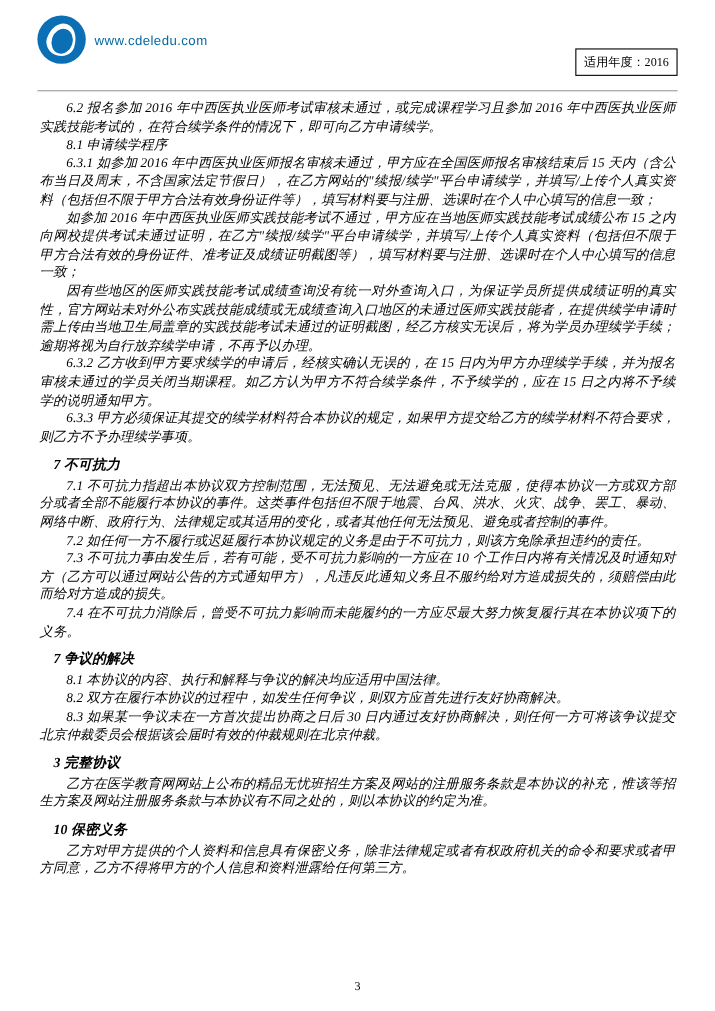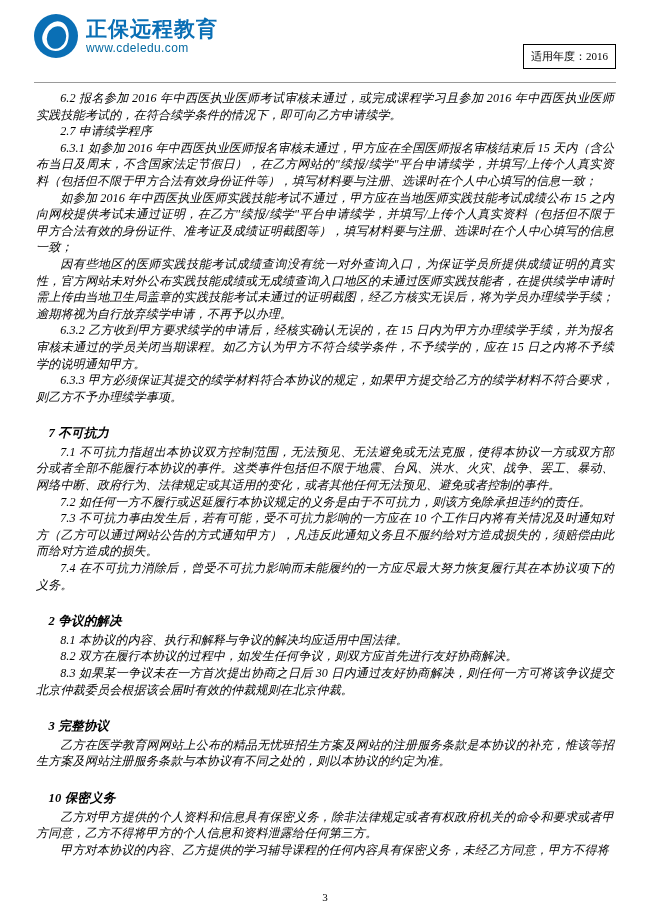--- a/index.html
+++ b/index.html
@@ -112,21 +112,21 @@
   p {
     margin: 0;
     font-size: 12.1px;
     line-height: 16.6px;
     text-align: justify;
     text-justify: inter-ideograph;
     letter-spacing: 0.1px;
   }
   p.ind2 { text-indent: 2em; }
   .sect {
-    margin-top: 20px;
+    margin-top: 9px;
     margin-bottom: 2px;
     font-weight: bold;
     font-size: 12.6px;
     text-indent: 1em;
   }
   .pagenum {
     position: absolute;
     bottom: 16px;
     left: 0;
     width: 100%;
@@ -136,50 +136,48 @@
 </style>
 </head>
 <body>
 
 <div class="page">
 
   <div class="header">
     <div class="brand">
       <div class="logo"></div>
       <div class="brand-text">
-        <div class="brand-name">正保远程教育</div>
         <div class="brand-url">www.cdeledu.com</div>
       </div>
     </div>
     <div class="year-box">适用年度：2016</div>
     <div class="rule"></div>
   </div>
 
   <div class="content">
     <p class="ind2">6.2 报名参加 2016 年中西医执业医师考试审核未通过，或完成课程学习且参加 2016 年中西医执业医师实践技能考试的，在符合续学条件的情况下，即可向乙方申请续学。</p>
-    <p class="ind2">2.7 申请续学程序</p>
+    <p class="ind2">8.1 申请续学程序</p>
     <p class="ind2">6.3.1 如参加 2016 年中西医执业医师报名审核未通过，甲方应在全国医师报名审核结束后 15 天内（含公布当日及周末，不含国家法定节假日），在乙方网站的"续报/续学"平台申请续学，并填写/上传个人真实资料（包括但不限于甲方合法有效身份证件等），填写材料要与注册、选课时在个人中心填写的信息一致；</p>
     <p class="ind2">如参加 2016 年中西医执业医师实践技能考试不通过，甲方应在当地医师实践技能考试成绩公布 15 之内向网校提供考试未通过证明，在乙方"续报/续学"平台申请续学，并填写/上传个人真实资料（包括但不限于甲方合法有效的身份证件、准考证及成绩证明截图等），填写材料要与注册、选课时在个人中心填写的信息一致；</p>
     <p class="ind2">因有些地区的医师实践技能考试成绩查询没有统一对外查询入口，为保证学员所提供成绩证明的真实性，官方网站未对外公布实践技能成绩或无成绩查询入口地区的未通过医师实践技能者，在提供续学申请时需上传由当地卫生局盖章的实践技能考试未通过的证明截图，经乙方核实无误后，将为学员办理续学手续；逾期将视为自行放弃续学申请，不再予以办理。</p>
     <p class="ind2">6.3.2 乙方收到甲方要求续学的申请后，经核实确认无误的，在 15 日内为甲方办理续学手续，并为报名审核未通过的学员关闭当期课程。如乙方认为甲方不符合续学条件，不予续学的，应在 15 日之内将不予续学的说明通知甲方。</p>
     <p class="ind2">6.3.3 甲方必须保证其提交的续学材料符合本协议的规定，如果甲方提交给乙方的续学材料不符合要求，则乙方不予办理续学事项。</p>
 
     <p class="sect">7 不可抗力</p>
     <p class="ind2">7.1 不可抗力指超出本协议双方控制范围，无法预见、无法避免或无法克服，使得本协议一方或双方部分或者全部不能履行本协议的事件。这类事件包括但不限于地震、台风、洪水、火灾、战争、罢工、暴动、网络中断、政府行为、法律规定或其适用的变化，或者其他任何无法预见、避免或者控制的事件。</p>
     <p class="ind2">7.2 如任何一方不履行或迟延履行本协议规定的义务是由于不可抗力，则该方免除承担违约的责任。</p>
     <p class="ind2">7.3 不可抗力事由发生后，若有可能，受不可抗力影响的一方应在 10 个工作日内将有关情况及时通知对方（乙方可以通过网站公告的方式通知甲方），凡违反此通知义务且不服约给对方造成损失的，须赔偿由此而给对方造成的损失。</p>
     <p class="ind2">7.4 在不可抗力消除后，曾受不可抗力影响而未能履约的一方应尽最大努力恢复履行其在本协议项下的义务。</p>
 
-    <p class="sect">2 争议的解决</p>
+    <p class="sect">7 争议的解决</p>
     <p class="ind2">8.1 本协议的内容、执行和解释与争议的解决均应适用中国法律。</p>
     <p class="ind2">8.2 双方在履行本协议的过程中，如发生任何争议，则双方应首先进行友好协商解决。</p>
     <p class="ind2">8.3 如果某一争议未在一方首次提出协商之日后 30 日内通过友好协商解决，则任何一方可将该争议提交北京仲裁委员会根据该会届时有效的仲裁规则在北京仲裁。</p>
 
     <p class="sect">3 完整协议</p>
     <p class="ind2">乙方在医学教育网网站上公布的精品无忧班招生方案及网站的注册服务条款是本协议的补充，惟该等招生方案及网站注册服务条款与本协议有不同之处的，则以本协议的约定为准。</p>
 
     <p class="sect">10 保密义务</p>
     <p class="ind2">乙方对甲方提供的个人资料和信息具有保密义务，除非法律规定或者有权政府机关的命令和要求或者甲方同意，乙方不得将甲方的个人信息和资料泄露给任何第三方。</p>
-    <p class="ind2">甲方对本协议的内容、乙方提供的学习辅导课程的任何内容具有保密义务，未经乙方同意，甲方不得将</p>
   </div>
 
   <div class="pagenum">3</div>
 </div>
 
 </body></html>

